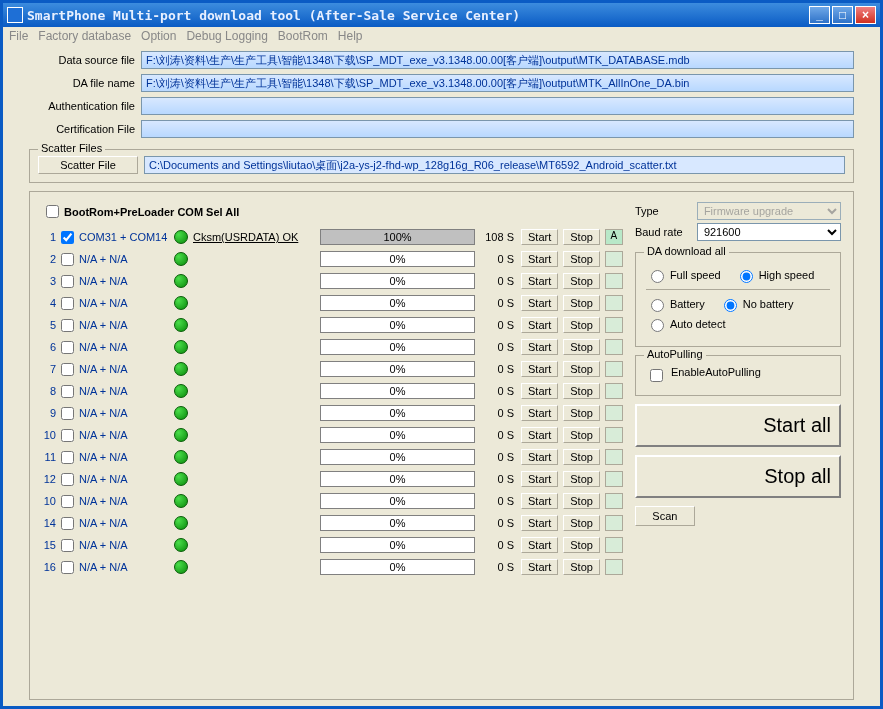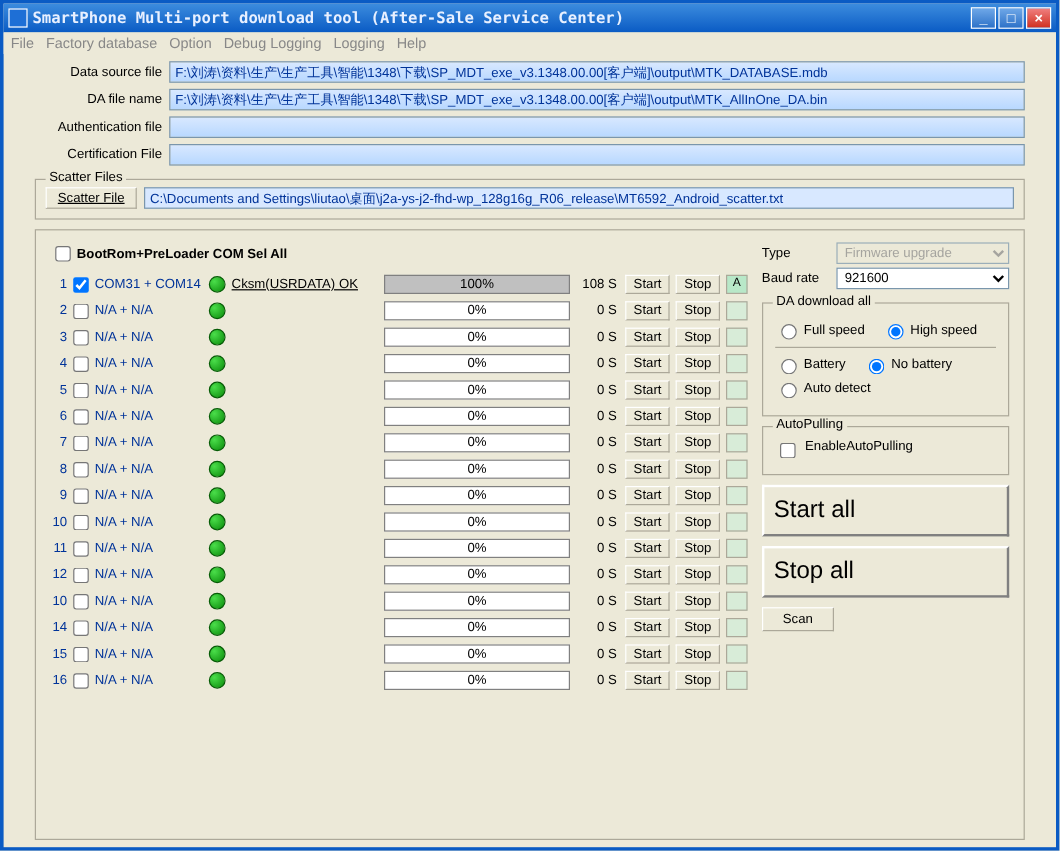--- a/index.html
+++ b/index.html
@@ -83,21 +83,21 @@
     background:#ece9d8;
     border:1px solid #aca899;
     border-top-color:#fff;
     border-left-color:#fff;
     padding:2px 8px;
     font-size:11px;
     cursor:default;
     font-family:inherit;
   }
   .scatter-row { display:flex; align-items:center; gap:6px; }
-  .scatter-row .btn { width:76px;text-decoration:underline; }
+  .scatter-row .btn { width:100px; }
   .scatter-row .field {
     flex:1;
     height:18px;
     background:#d8e8ff;
     border:1px solid #7a96ac;
     padding:1px 4px;
     color:#003399;
   }
   .mainarea {
     margin-top:6px;
@@ -141,21 +141,21 @@
     padding:0 2px;
   }
   .type-row select[disabled]{ background:#ece9d8; color:#888; }
   .right .group { padding:10px 10px; }
   .radio-row { display:flex; gap:14px; margin:4px 0; }
   .radio-row label { display:flex; align-items:center; gap:3px; }
   .bigbtn {
     width:100%;
     padding:8px;
     font-size:20px;
-    text-align:left;
+    text-align:right;
     background:#ece9d8;
     border:2px solid #808080;
     border-top-color:#fff;
     border-left-color:#fff;
     cursor:default;
     font-family:Tahoma,Arial,sans-serif;
   }
   .scanbtn { width:60px; padding:3px; }
   .statusbar {
     height:22px;
@@ -176,21 +176,21 @@
     <div class="ctrl min">_</div>
     <div class="ctrl max">□</div>
     <div class="ctrl close">×</div>
   </div>
 
   <div class="menubar">
     <span>File</span>
     <span>Factory database</span>
     <span>Option</span>
     <span>Debug Logging</span>
-    <span>Logging</span>
+    <span>BootRom</span>
     <span>Help</span>
   </div>
 
   <div class="content">
     <div class="filerow">
       <div class="label">Data source file</div>
       <div class="field">F:\刘涛\资料\生产\生产工具\智能\1348\下载\SP_MDT_exe_v3.1348.00.00[客户端]\output\MTK_DATABASE.mdb</div>
     </div>
     <div class="filerow">
       <div class="label">DA file name</div>

